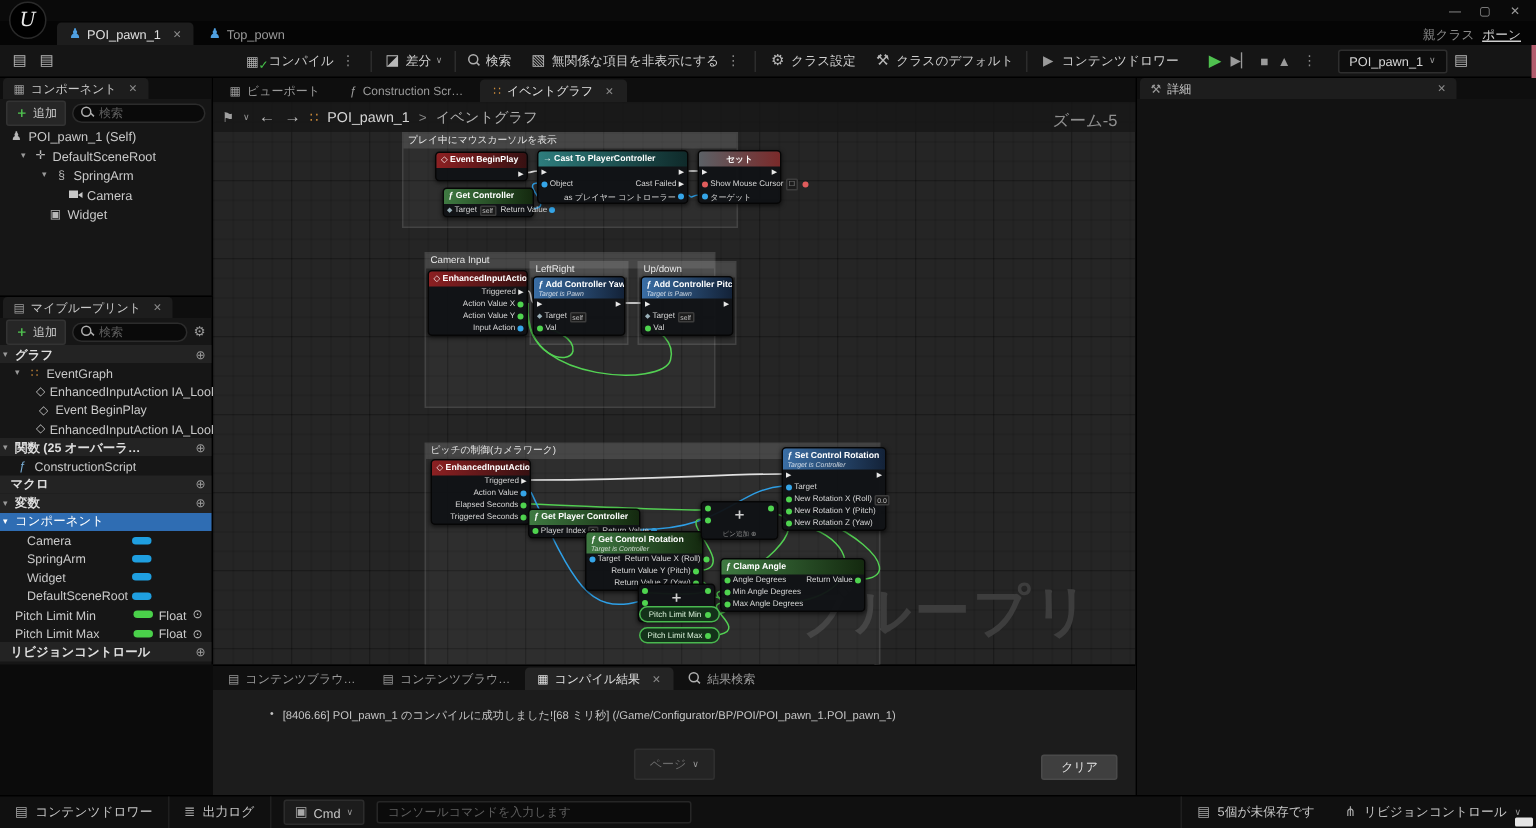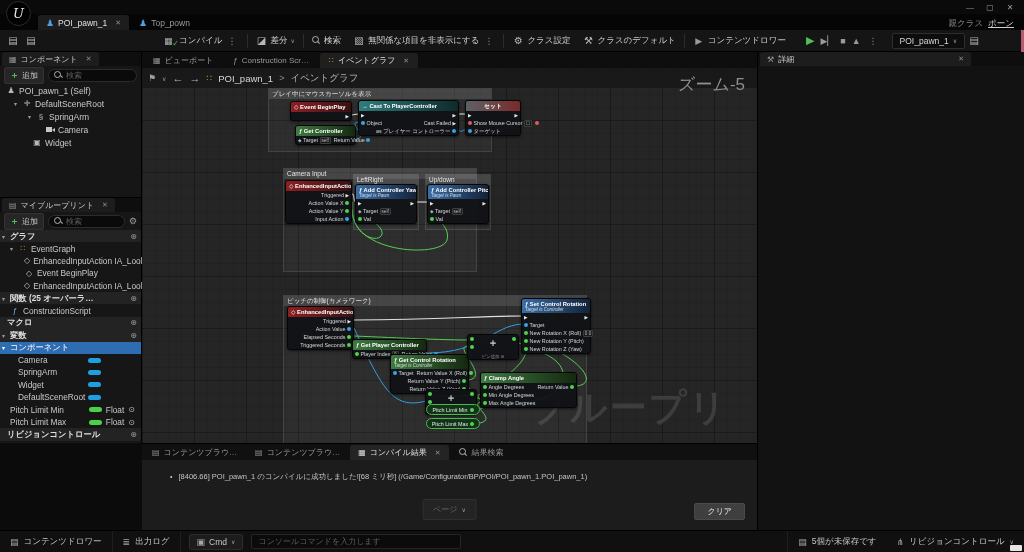--- a/index.html
+++ b/index.html
@@ -81,21 +81,21 @@
   .gtab .gico{font-size:8px;}
   .canvas{position:absolute;left:0;top:16px;width:615px;height:375px;overflow:hidden;background-color:#252525;
     background-image:linear-gradient(rgba(0,0,0,.22) 1px,transparent 1px),linear-gradient(90deg,rgba(0,0,0,.22) 1px,transparent 1px),linear-gradient(rgba(0,0,0,.09) 1px,transparent 1px),linear-gradient(90deg,rgba(0,0,0,.09) 1px,transparent 1px);
     background-size:52px 52px,52px 52px,13px 13px,13px 13px;}
   .breadcrumb{position:absolute;left:0;top:0;width:100%;height:20px;background:rgba(22,22,22,.78);display:flex;align-items:center;gap:6px;padding:0 6px;z-index:30;}
   .bc-ico{color:#a0a0a0;font-size:9px;}
   .bc-arrow{color:#b8b8b8;font-size:11px;}
   .bc-name{color:#d6d6d6;font-size:9.5px;}
   .bc-sep{color:#8a8a8a;font-size:9px;}
   .bc-sub{color:#b0b0b0;font-size:9.5px;}
-  .zoom-label{position:absolute;right:12px;top:5px;color:#8f8f8f;font-size:17px;z-index:31;}
+  .zoom-label{position:absolute;right:12px;top:5px;color:#8f8f8f;font-size:11px;z-index:31;}
   .gcontent{position:absolute;left:0;top:20px;width:615px;height:355px;}
   .watermark{position:absolute;left:388px;top:295px;font-size:37px;font-weight:bold;color:#3d3d3d;letter-spacing:2px;z-index:1;}
 
   .comment{position:absolute;background:rgba(255,255,255,.045);border:1px solid rgba(255,255,255,.10);z-index:2;}
   .comment-title{height:10px;background:rgba(170,170,170,.20);color:#e6e6e6;font-size:6.5px;line-height:10px;padding:0 3px;white-space:nowrap;overflow:hidden;}
 
   .node{position:absolute;background:rgba(16,18,21,.95);border:1px solid #060606;border-radius:3px;box-shadow:0 1px 3px rgba(0,0,0,.6);z-index:10;}
   .nhdr{border-radius:2px 2px 0 0;padding:0 3px;color:#fff;font-size:5.8px;font-weight:bold;display:flex;flex-direction:column;justify-content:center;white-space:nowrap;overflow:hidden;}
   .nhdr .sub{font-weight:normal;font-style:italic;font-size:4.6px;color:rgba(255,255,255,.75);}
   .h-event{background:linear-gradient(90deg,#8c2022,#371112);}
@@ -119,21 +119,21 @@
   .wb{stroke:#2e9fe6;stroke-width:1;fill:none;}
 
   
   .details{position:absolute;left:757px;top:52px;width:267px;height:478px;background:#121212;border-left:1px solid #000;}
 
   
   .bottom{position:absolute;left:142px;top:443px;width:615px;height:87px;background:#1c1c1c;border-top:1px solid #000;}
   .btabs{height:16px;background:#101010;display:flex;align-items:flex-end;}
   .btab{height:15px;display:flex;align-items:center;gap:4px;padding:0 8px;font-size:8px;color:#9a9a9a;margin-left:2px;border-radius:3px 3px 0 0;}
   .btab.active{background:#242424;color:#e0e0e0;}
-  .compile-msg{display:flex;gap:6px;align-items:flex-start;padding:12px 0 0 28px;font-family:"DejaVu Sans Mono",monospace;font-size:7.5px;color:#c4c4c4;}
+  .compile-msg{display:flex;gap:6px;align-items:flex-start;padding:12px 0 0 38px;font-family:"DejaVu Sans Mono",monospace;font-size:7.5px;color:#c4c4c4;}
   .bullet{color:#c4c4c4;font-size:7px;line-height:9px;}
   .page-btn{position:absolute;left:50%;transform:translateX(-50%);bottom:10px;background:#242424;border:1px solid #303030;border-radius:2px;color:#6a6a6a;font-size:8px;padding:4px 10px;display:flex;gap:4px;align-items:center;}
   .clear-btn{position:absolute;right:12px;bottom:10px;background:#3f3f3f;border:1px solid #4a4a4a;border-radius:2px;color:#e8e8e8;font-size:8px;padding:2px 12px;}
 
   
   .statusbar{position:absolute;left:0;top:530px;width:1024px;height:22px;background:#101010;border-top:1px solid #000;display:flex;align-items:center;font-size:8.5px;color:#c6c6c6;}
   .sb-item{display:flex;align-items:center;gap:5px;padding:0 10px;height:100%;border-right:1px solid #1f1f1f;}
   .sb-ico{font-size:9px;color:#a8a8a8;}
   .cmd-pill{display:flex;align-items:center;gap:4px;background:#1c1c1c;border:1px solid #2c2c2c;border-radius:2px;padding:2px 7px;margin-left:8px;}
   .console-input{width:210px;background:#0b0b0b;border:1px solid #262626;border-radius:2px;color:#cfcfcf;font-size:8px;padding:2px 6px;margin-left:8px;outline:none;}

